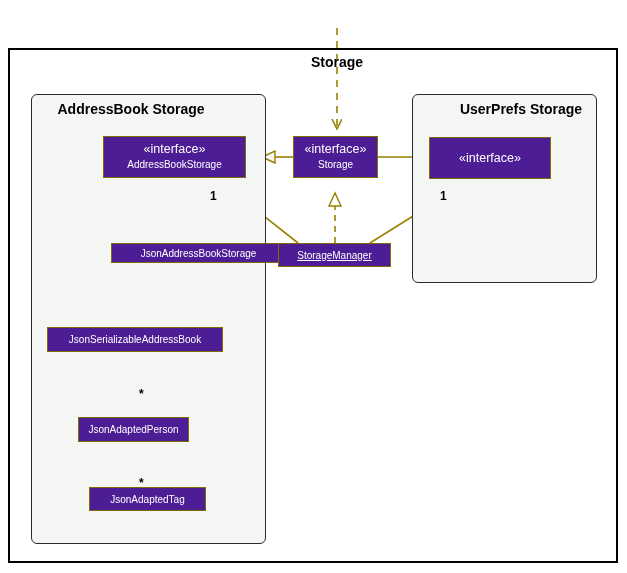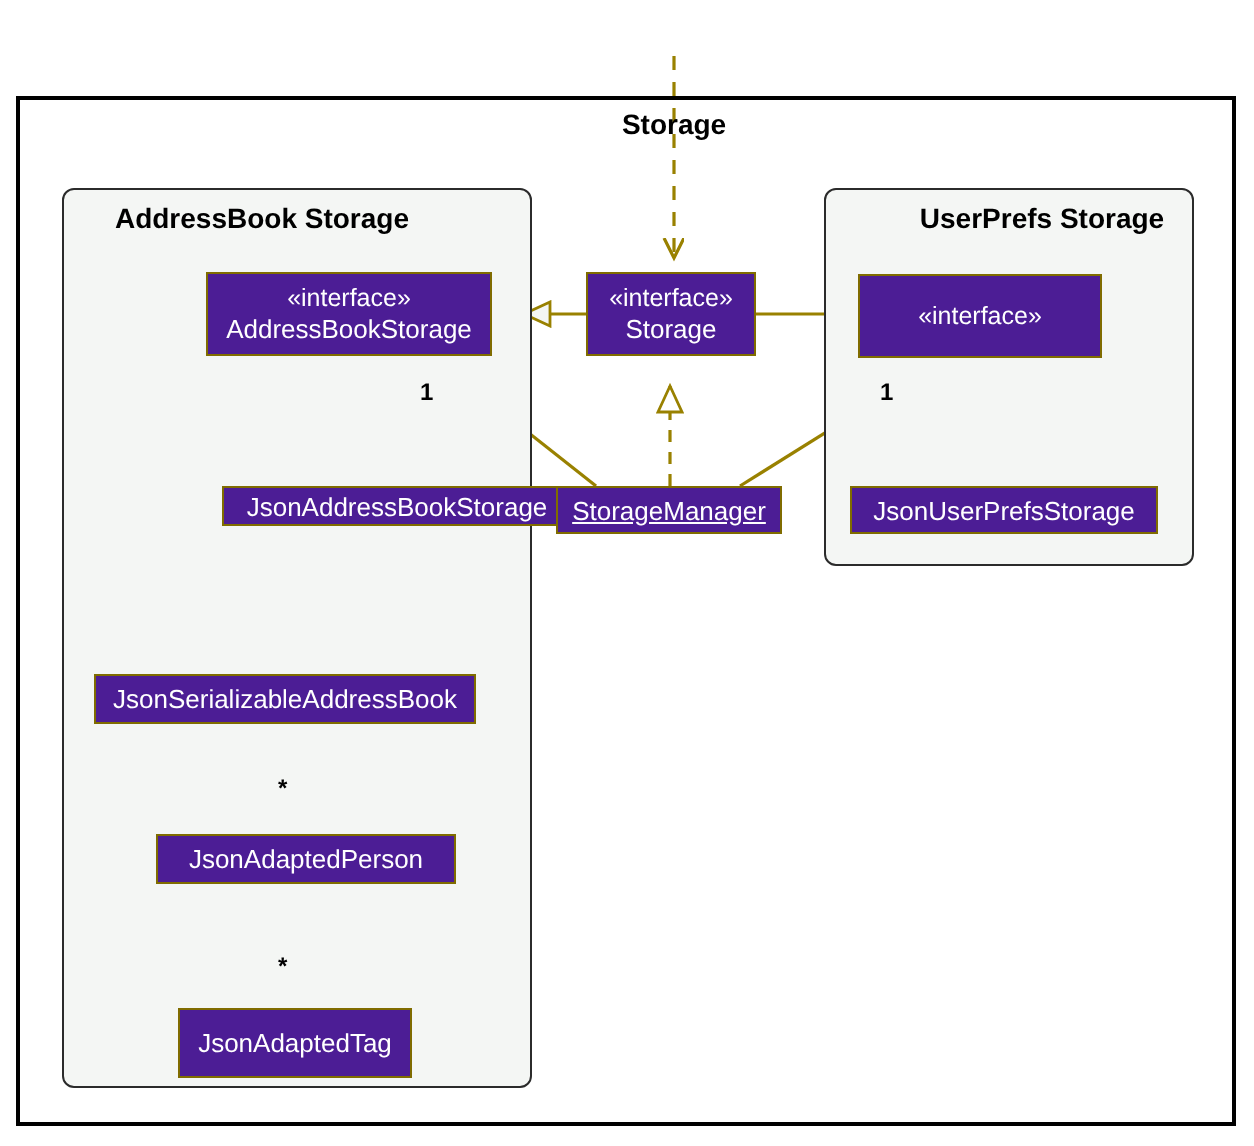--- a/index.html
+++ b/index.html
@@ -66,21 +66,21 @@
     justify-content: center;
     white-space: nowrap;
     letter-spacing: 0px;
   }
   .cls .stereo {
     display: block;
     font-size: 12.5px;
   }
   .cls .cname {
     display: block;
-    font-size: 13px;
+    font-size: 10px;
   }
   
   .mult {
     position: absolute;
     font-size: 12px;
     font-weight: bold;
     color: #000000;
     line-height: 12px;
   }
 </style>
@@ -182,33 +182,30 @@
   </div>
 
   <div class="cls" style="left:63px; top:243px; width:175px; height:20px;margin-left:48px;">
     <span class="cname">JsonAddressBookStorage</span>
   </div>
 
   <div class="cls" style="left:278px; top:243px; width:113px; height:24px;text-decoration:underline;">
     <span class="cname">StorageManager</span>
   </div>
 
-  <div class="cls" style="left:425px; top:243px; width:154px; height:24px;">
-    <span class="cname">JsonUserPrefsStorage</span>
-  </div>
-
-  <div class="cls" style="left:47px; top:337px; width:191px; height:25px;text-align:center;">
+
+  <div class="cls" style="left:47px; top:327px; width:176px; height:25px;text-align:center;">
     <span class="cname">JsonSerializableAddressBook</span>
   </div>
 
-  <div class="cls" style="left:78px; top:417px; width:150px; height:25px;">
+  <div class="cls" style="left:78px; top:417px; width:111px; height:25px;">
     <span class="cname">JsonAdaptedPerson</span>
   </div>
 
-  <div class="cls" style="left:89px; top:504px; width:117px; height:35px;">
+  <div class="cls" style="left:89px; top:487px; width:117px; height:24px;">
     <span class="cname">JsonAdaptedTag</span>
   </div>
 
   <div class="mult" style="left:210px; top:190px;">1</div>
   <div class="mult" style="left:440px; top:190px;">1</div>
   <div class="mult" style="left:139px; top:388px;">*</div>
   <div class="mult" style="left:139px; top:477px;">*</div>
 
 </div>
 

